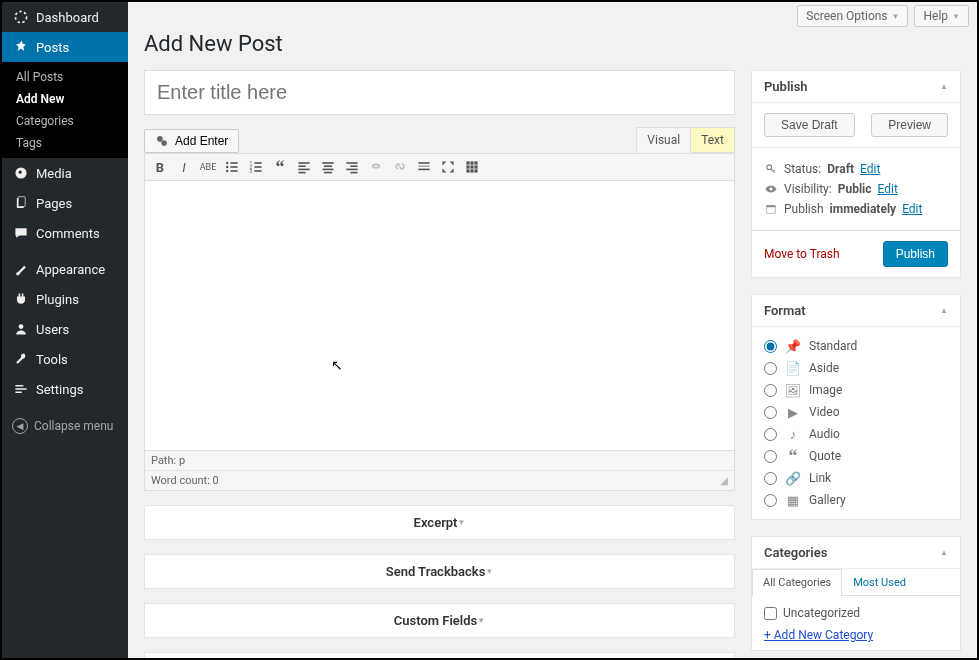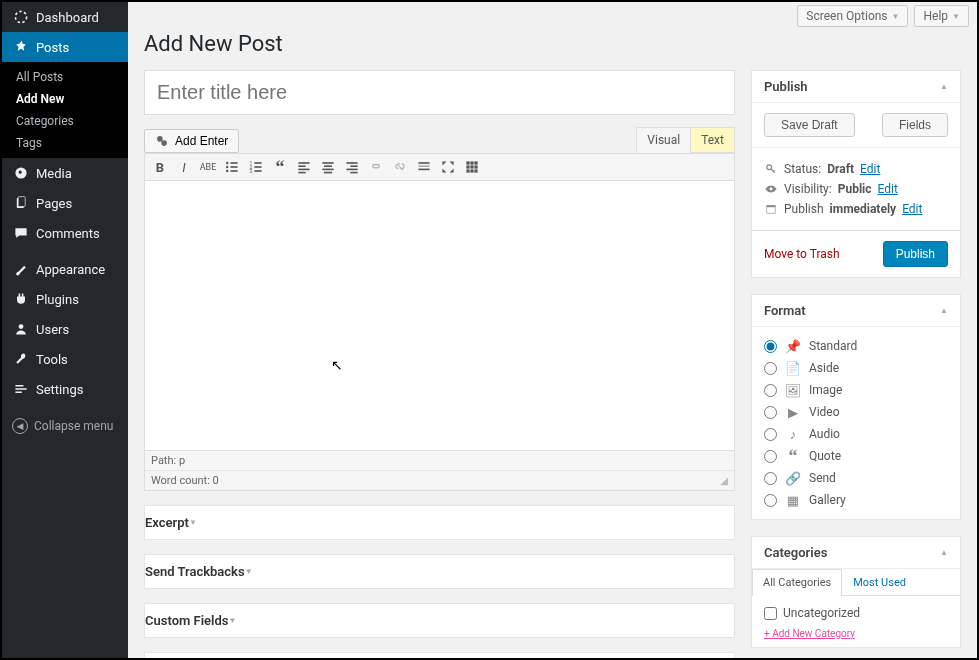--- a/index.html
+++ b/index.html
@@ -44,21 +44,21 @@
 .tb-btn { width: 22px; height: 22px; display: flex; align-items: center; justify-content: center; cursor: pointer; color: #555; font-size: 13px; border-radius: 2px; }
 .editor-body { border: 1px solid #ddd; border-top: none; background: #fff; height: 270px; position: relative; }
 .cursor-img { position: absolute; left: 186px; top: 176px; font-size: 14px; color: #000; }
 .ed-foot { border: 1px solid #ddd; border-top: none; background: #f5f5f5; font-size: 11px; color: #666; }
 .ed-foot .path { padding: 3px 6px; border-bottom: 1px solid #e5e5e5; }
 .ed-foot .wc { padding: 3px 6px; display:flex; justify-content:space-between; align-items:center; }
 .resize-grip { font-size: 10px; color: #bbb; }
 
 
 .metabox { border: 1px solid #e5e5e5; background: #fff; margin-top: 14px; }
-.metabox-handle { padding: 9px 0; font-size: 13px; font-weight: 600; color: #333; display:flex; justify-content:flex-start; align-items:center; cursor: pointer; }
+.metabox-handle { padding: 9px 0; font-size: 13px; font-weight: 600; color: #333; display:flex; justify-content:center; align-items:center; cursor: pointer; }
 .metabox-handle .tri { color: #aaa; }
 
 
 .panel { border: 1px solid #e5e5e5; background: #fff; margin-bottom: 16px; }
 .panel-head { padding: 8px 12px; font-size: 13px; font-weight: 600; border-bottom: 1px solid #eee; display:flex; justify-content:space-between; align-items:center; cursor: pointer; }
 .panel-body { padding: 8px 12px; font-size: 12px; color: #555; }
 .panel-row { display: flex; align-items: center; gap: 6px; margin: 6px 0; }
 .panel-row .r-icon { width: 14px; height: 14px; fill: #888; display:flex; align-items:center; justify-content:center; color:#888; }
 .edit-link { color: #0073aa; text-decoration: underline; cursor: pointer; }
 .panel-actions { border-top: 1px solid #ddd; padding: 10px 12px; display:flex; justify-content:space-between; align-items:center; }
@@ -71,21 +71,21 @@
 .fmt-row { display:flex; align-items:center; gap:8px; padding: 3px 0; }
 .fmt-row input[type=radio] { accent-color: #0073aa; }
 .fmt-icon { width: 16px; height: 16px; display:flex; align-items:center; justify-content:center; color: #888; font-size: 13px; }
 
 
 .cat-tabs { display:flex; border-bottom: 1px solid #ddd; margin: -8px -12px 8px -12px; }
 .cat-tab { padding: 6px 10px; font-size: 11px; color: #555; cursor:pointer; border: 1px solid transparent; border-bottom: none; }
 .cat-tab.active { border-color: #ddd; background: #fff; margin-bottom:-1px; }
 .cat-tab.inactive { color: #0073aa; }
 .cat-check { display:flex; align-items:center; gap:6px; padding: 2px 0; font-size: 12px; }
-.add-cat { color: #ec4899; text-decoration: underline; font-size: 10px; cursor:pointer; display:block; padding-top: 6px; }
+.add-cat { color: #1d4ed8; text-decoration: underline; font-size: 12px; cursor:pointer; display:block; padding-top: 6px; }
 
 svg { display: block; }
 </style>
 </head>
 <body>
 
 <div class="wrap">
 
   <div class="sidebar">
     <div class="menu-item">
@@ -347,21 +347,21 @@
 
       <div class="right">
 
         <div class="panel">
           <div class="panel-head">
               <span>Publish</span>
               <span class="tri">▲</span>
             </div>
           <div class="save-row">
             <button class="btn">Save Draft</button>
-            <button class="btn">Fields</button>
+            <button class="btn">Preview</button>
           </div>
           <div class="panel-body">
             <div class="panel-row">
               <span class="r-icon">
                   <svg viewBox="0 0 20 20" width="12" height="12" fill="currentColor">
                     <circle cx="7" cy="7" r="4" fill="none" stroke="currentColor" stroke-width="2"></circle>
                     <path d="M10 10l6 6m-2-2l2-2" stroke="currentColor" stroke-width="2"></path>
                   </svg>
                 </span>
               <span>Status:</span>
@@ -428,21 +428,21 @@
                 <span>Audio</span>
               </div>
             <div class="fmt-row">
                 <input type="radio" name="fmt" style="">
                 <span class="fmt-icon" style="font-family: Georgia, serif; font-size: 18px; font-weight: bold;">“</span>
                 <span>Quote</span>
               </div>
             <div class="fmt-row">
                 <input type="radio" name="fmt" style="">
                 <span class="fmt-icon">🔗</span>
-                <span>Send</span>
+                <span>Link</span>
               </div>
             <div class="fmt-row">
                 <input type="radio" name="fmt" style="">
                 <span class="fmt-icon">▦</span>
                 <span>Gallery</span>
               </div>
           </div>
         </div>
 
         <div class="panel">

